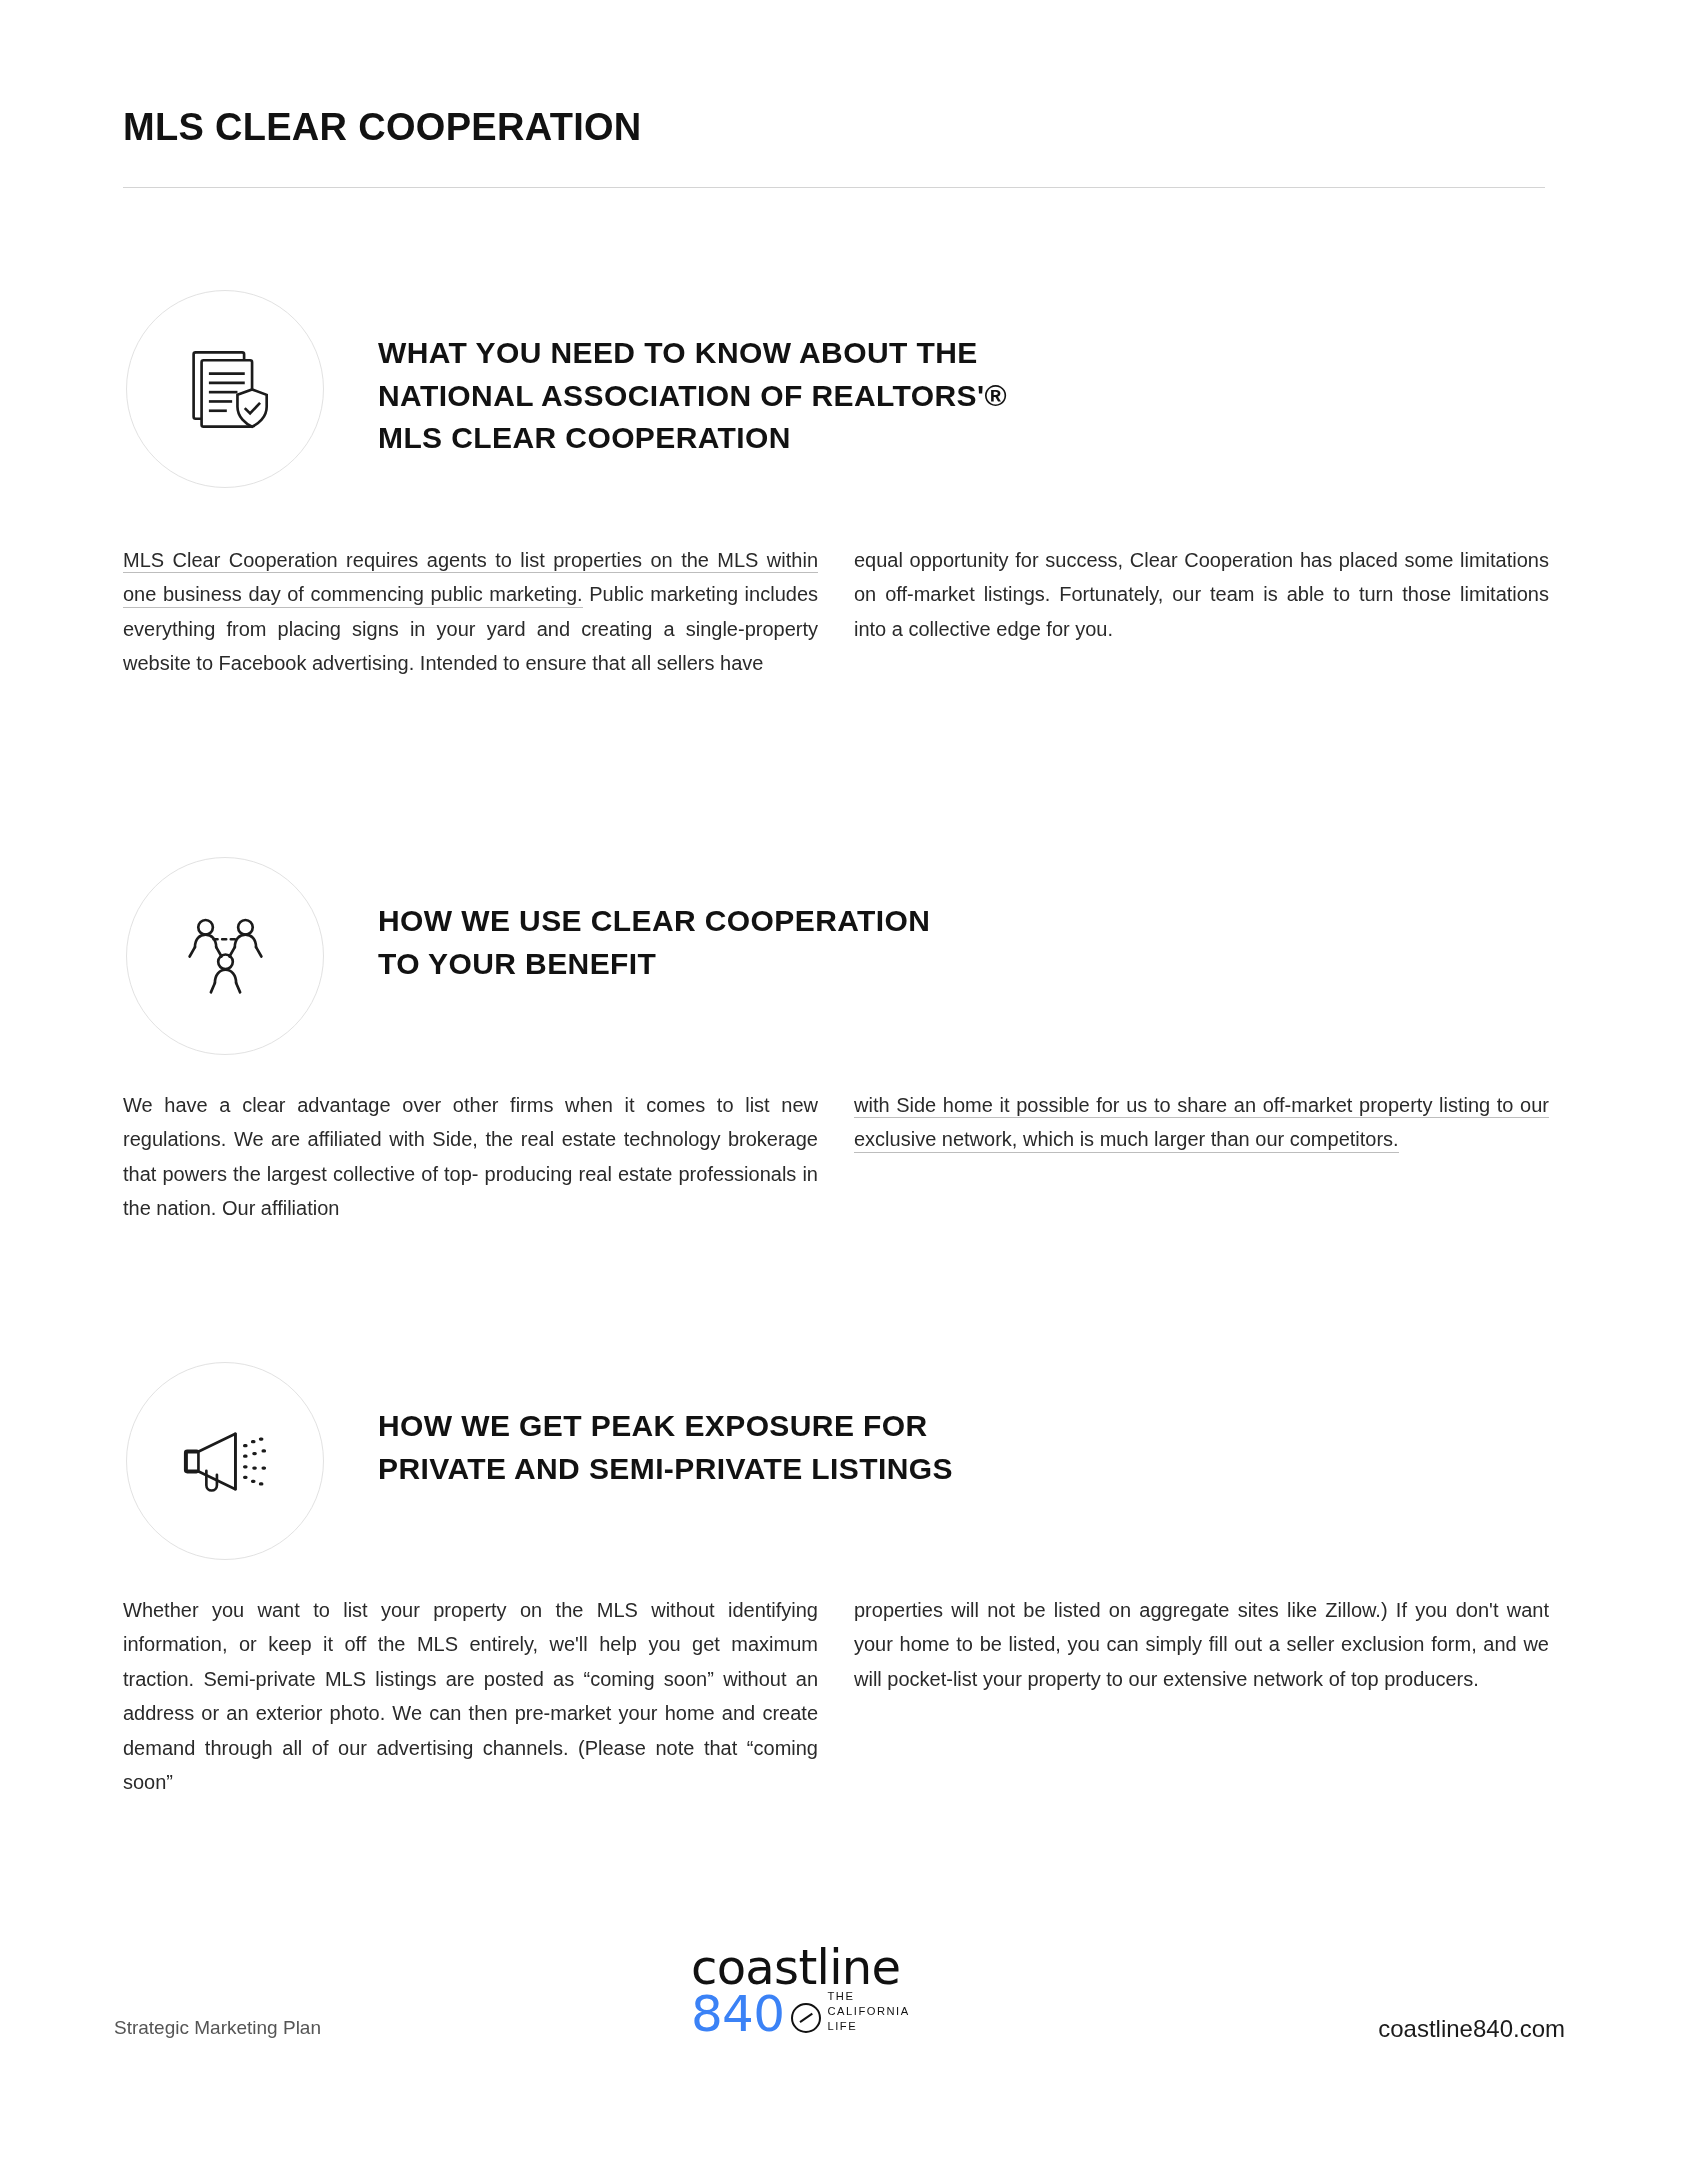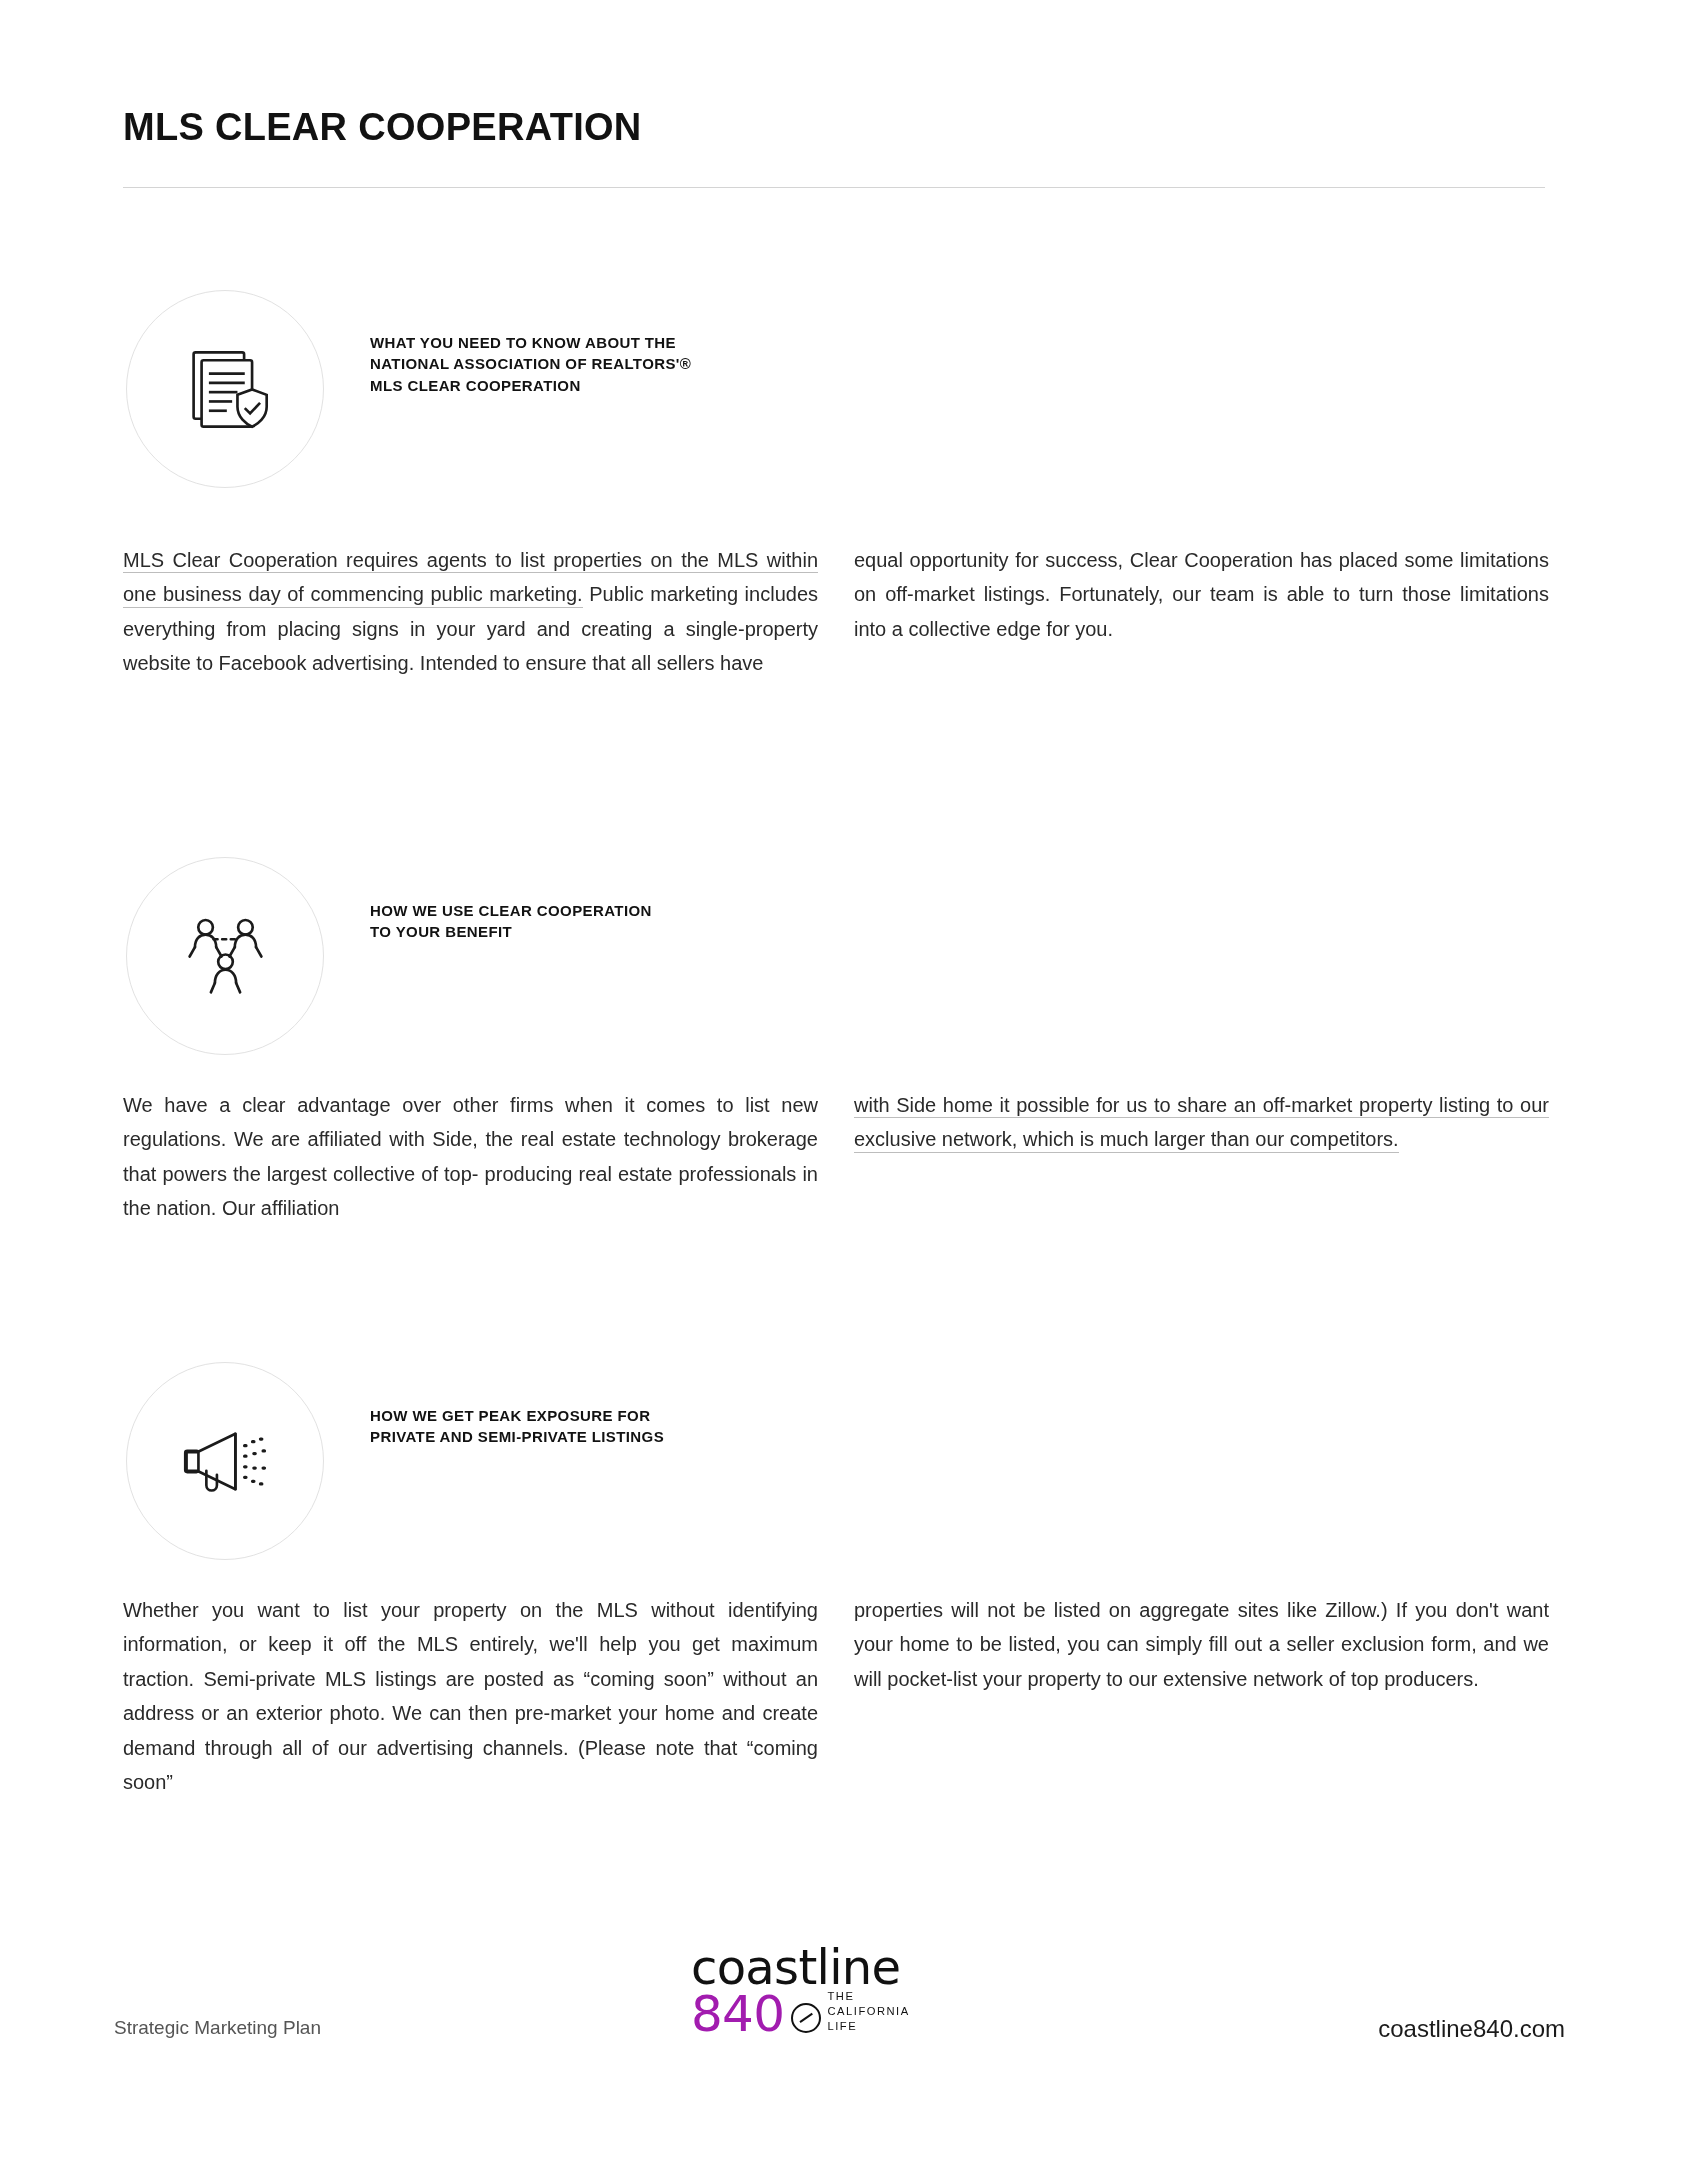--- a/index.html
+++ b/index.html
@@ -48,22 +48,22 @@
     border: 1px solid #e2e2e2;
     border-radius: 50%;
     display: flex;
     align-items: center;
     justify-content: center;
   }
   .icon-circle svg { display: block; }
 
   .sec-head {
     position: absolute;
-    left: 370px;
-    font-size: 15px;
+    left: 378px;
+    font-size: 30px;
     font-weight: 700;
     letter-spacing: 0.4px;
     line-height: 1.42;
     color: #121212;
     text-transform: uppercase;
   }
 
   .cols {
     position: absolute;
     left: 123px;
@@ -116,21 +116,21 @@
   .logo-row {
     display: flex;
     align-items: flex-end;
     gap: 6.6px;
   }
   .logo-num {
     font-size: 50px;
     font-weight: 400;
     letter-spacing: -0.7px;
     line-height: 0.9;
-    color: #a21caf;
+    color: #3b82f6;
     font-family: "DejaVu Sans", sans-serif;
   }
   .logo-mark {
     width: 30px; height: 30px;
     border: 2px solid #111;
     border-radius: 50%;
     position: relative;
     margin-bottom: 4px;
   }
   .logo-mark::after {

